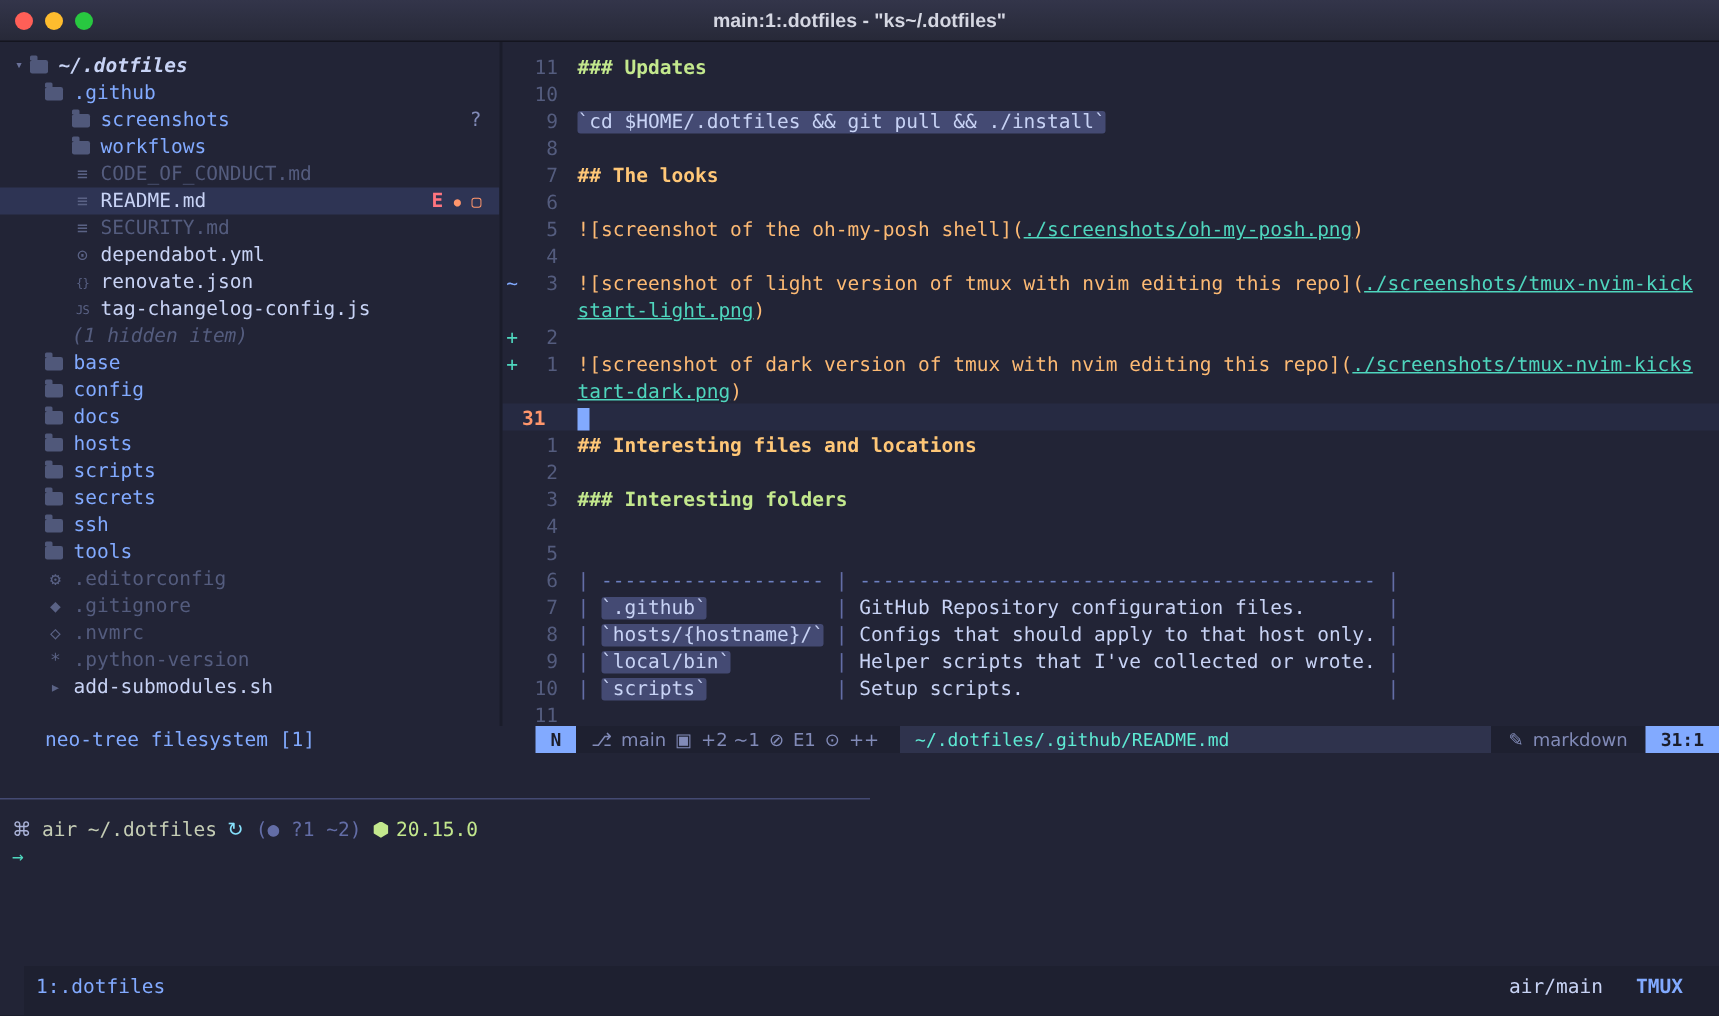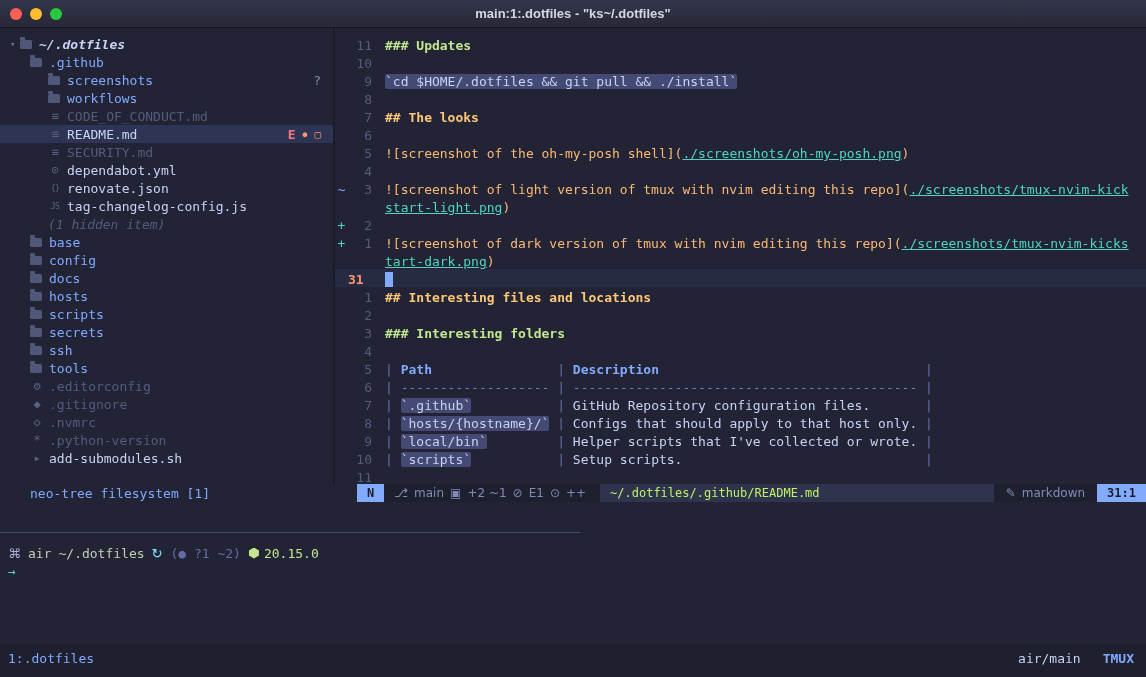--- a/index.html
+++ b/index.html
@@ -74,39 +74,39 @@
   .th { color:#82aaff; font-weight:bold; }
   .tdash { color:#6d80c2; }
   .tcell { color:#c8d3f5; }
 
   
   .statusrow { height:18px; display:flex; background:#222436;margin-left:24px; }
   .ntstatus { width:333px; color:#82aaff; padding-left:6px; display:flex; align-items:center; }
   .lualine { flex:1; display:flex; align-items:stretch; background:#1e2030; font-size:12px; }
   .sl-mode { background:#82aaff; color:#1b1d2b; font-weight:bold; padding:0 10px; display:flex; align-items:center; }
   .sl-b { display:flex; align-items:center; gap:6px; padding:0 10px; color:#828bb8; font-family:"DejaVu Sans", sans-serif; }
-  .sl-path { flex:1; background:#2f334d; color:#bef264; display:flex; align-items:center; padding:0 10px; margin-left:4px; font-family:"DejaVu Sans Mono", monospace; }
+  .sl-path { flex:1; background:#2f334d; color:#5eead4; display:flex; align-items:center; padding:0 10px; margin-left:4px; font-family:"DejaVu Sans Mono", monospace; }
   .sl-ft { display:flex; align-items:center; gap:6px; color:#828bb8; padding:0 12px; font-family:"DejaVu Sans", sans-serif; }
   .sl-pos { background:#82aaff; color:#1b1d2b; font-weight:bold; display:flex; align-items:center; padding:0 10px; }
 
   
   .pane-border { height:1px; width:580px; background:#444a73; margin-top:30px; }
   .shell { padding:11px 0 0 8px; }
   .pline { height:18px; display:flex; align-items:center; white-space:pre; }
   .p-apple { color:#a9b1d6; margin-right:7px; font-family:"DejaVu Sans", sans-serif; }
   .p-host { color:#c5cdb5; margin-right:7px; }
   .p-path { color:#c5cdb5; margin-right:7px; }
   .p-sync { color:#86e1fc; margin-right:8px; font-family:"DejaVu Sans", sans-serif; }
   .p-git { color:#636da6; margin-right:8px; }
   .p-hex { width:10px; height:11px; background:#c3e88d; clip-path:polygon(50% 0,100% 27%,100% 73%,50% 100%,0 73%,0 27%); margin-right:5px; flex:none; }
   .p-node { color:#c3e88d; }
   .p-arrow { color:#4fd6be; }
 
   
-  .tbar { position:absolute; left:0; right:0; bottom:0; height:33px; background:#1e2030; display:flex; align-items:flex-start; padding:7px 12px 0 8px; }
+  .tbar { position:absolute; left:16px; right:0; bottom:0; height:33px; background:#1e2030; display:flex; align-items:flex-start; padding:7px 24px 0 8px; }
   .t-left { color:#82aaff; }
   .t-spacer { flex:1; }
   .t-host { color:#c8d3f5; margin-right:22px; }
   .t-badge { color:#82aaff; font-weight:bold; }
 </style>
 </head>
 <body>
 
 <div class="window">
 
@@ -336,21 +336,20 @@
           <div class="eline">
               <span class="esign"></span>
               <span class="enum">4</span>
               <span class="egap"></span>
               <span class="etext"></span>
             </div>
           <div class="eline">
               <span class="esign"></span>
               <span class="enum">5</span>
               <span class="egap"></span>
-              <span class="etext"><span class="tpipe">| </span><span class="th">Path</span><span class="tpipe">                | </span><span class="th">Description</span><span class="tpipe">                                  |</span></span>
             </div>
           <div class="eline">
               <span class="esign"></span>
               <span class="enum">6</span>
               <span class="egap"></span>
               <span class="etext"><span class="tpipe">| </span><span class="tdash">-------------------</span><span class="tpipe"> | </span><span class="tdash">--------------------------------------------</span><span class="tpipe"> |</span></span>
             </div>
           <div class="eline">
               <span class="esign"></span>
               <span class="enum">7</span>

